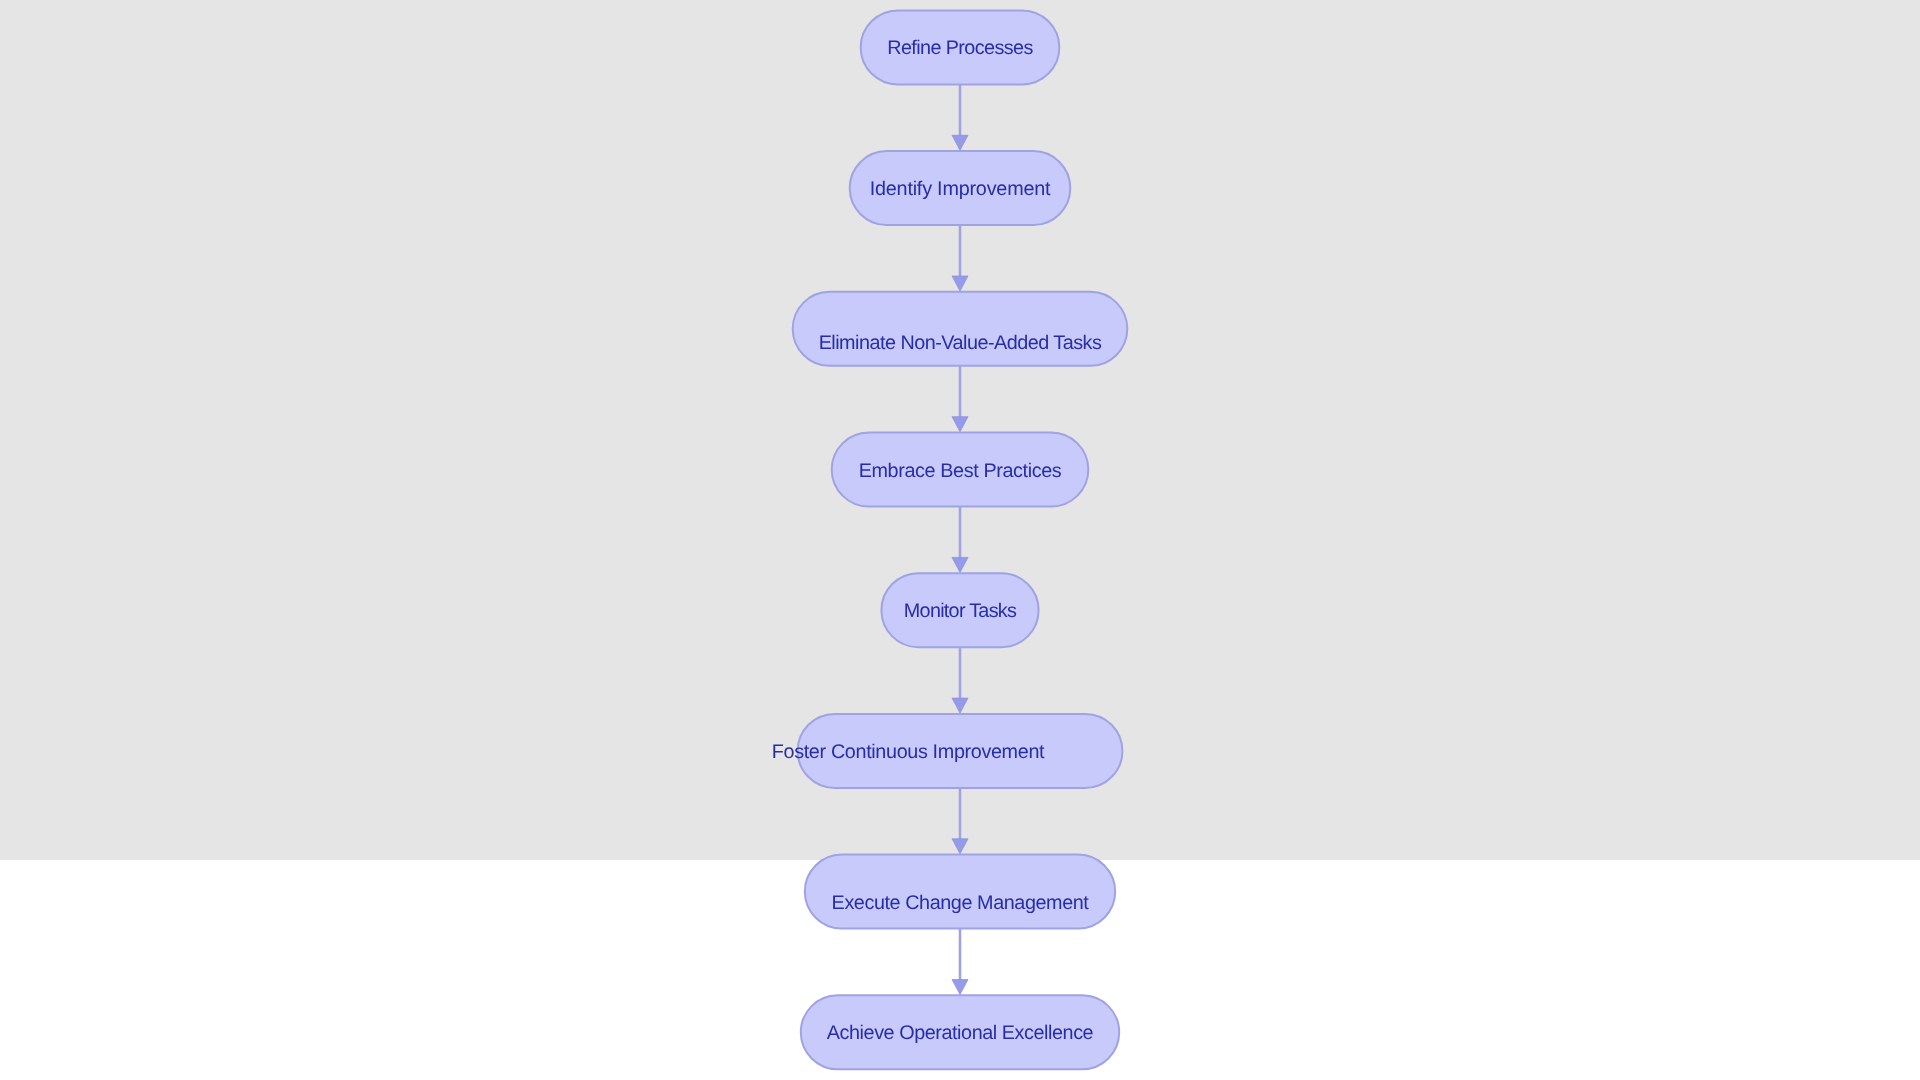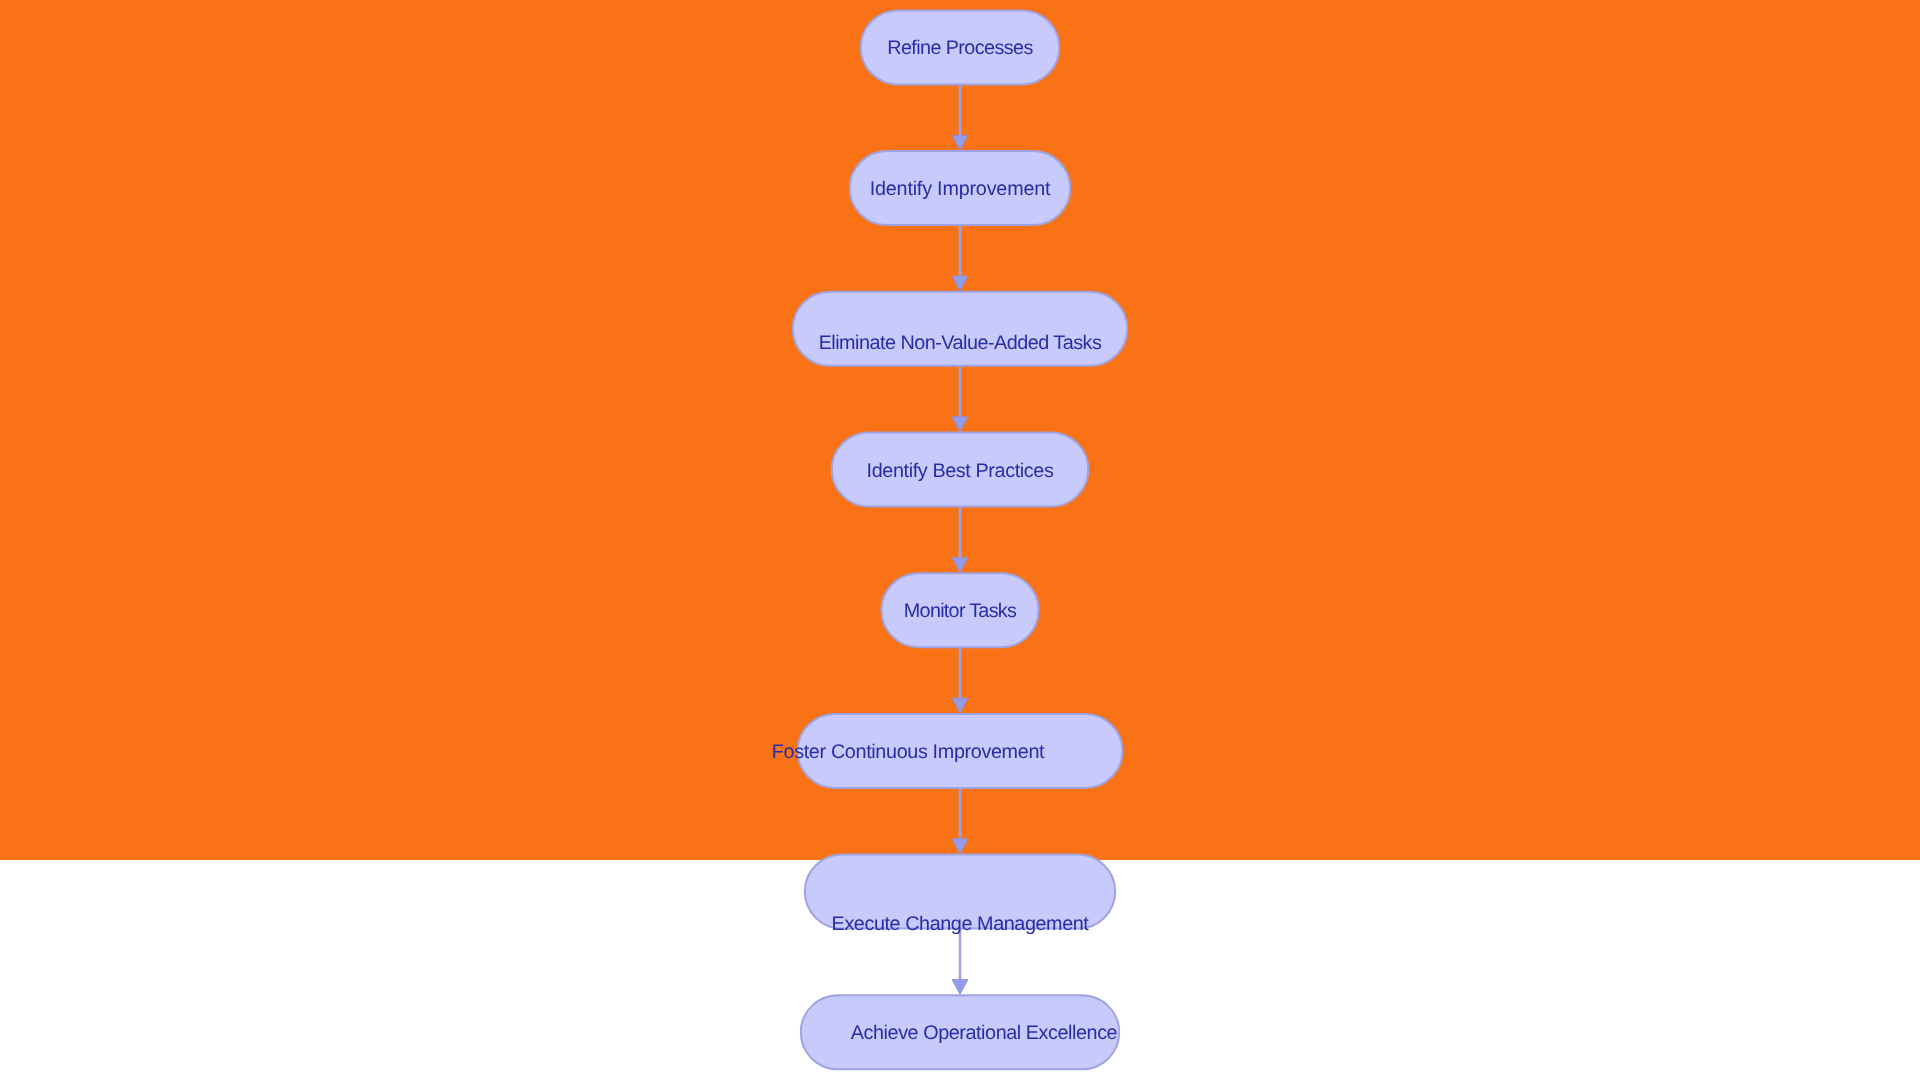--- a/index.html
+++ b/index.html
@@ -10,21 +10,21 @@
     height: 1080px;
     overflow: hidden;
     background: #ffffff;
   }
   body { font-family: "Liberation Sans", sans-serif; }
 
   #flow-root {
     position: relative;
     width: 1920px;
     height: 860px;
-    background: #f97316;
+    background: #e5e5e5;
   }
   #flow-svg {
     position: absolute;
     left: 0;
     top: 0;
     display: block;
   }
 
   .node-shape {
     fill: #c7cafb;
@@ -103,20 +103,20 @@
       <rect class="node-shape" x="797.60" y="713.90" width="324.80" height="74" rx="37" ry="37" fill="#c7cafb" stroke="#a0a3e3"></rect>
       <rect class="node-shape" x="804.80" y="854.60" width="310.40" height="74" rx="37" ry="37" fill="#c7cafb" stroke="#a0a3e3"></rect>
       <rect class="node-shape" x="800.80" y="995.30" width="318.40" height="74" rx="37" ry="37" fill="#c7cafb" stroke="#a0a3e3"></rect>
     </g>
   </svg>
 
   <div id="node-labels">
     <div class="node-label" style="left:960px;top:47.4px;letter-spacing:-0.589px">Refine Processes</div>
     <div class="node-label" style="left:960px;top:188.1px;letter-spacing:-0.207px">Identify Improvement</div>
     <div class="node-label" style="left:960px;top:342px;letter-spacing:-0.505px">Eliminate Non-Value-Added Tasks</div>
-    <div class="node-label" style="left:960px;top:469.5px;letter-spacing:-0.385px">Identify Best Practices</div>
+    <div class="node-label" style="left:960px;top:469.5px;letter-spacing:-0.385px">Embrace Best Practices</div>
     <div class="node-label" style="left:960px;top:610.2px;letter-spacing:-0.720px">Monitor Tasks</div>
     <div class="node-label" style="left:908px;top:750.9px;letter-spacing:-0.350px">Foster Continuous Improvement</div>
-    <div class="node-label" style="left:960px;top:923px;letter-spacing:-0.417px">Execute Change Management</div>
-    <div class="node-label" style="left:984px;top:1032.3px;letter-spacing:-0.430px">Achieve Operational Excellence</div>
+    <div class="node-label" style="left:960px;top:902px;letter-spacing:-0.417px">Execute Change Management</div>
+    <div class="node-label" style="left:960px;top:1032.3px;letter-spacing:-0.430px">Achieve Operational Excellence</div>
   </div>
 
 </div>
 
 </body></html>

